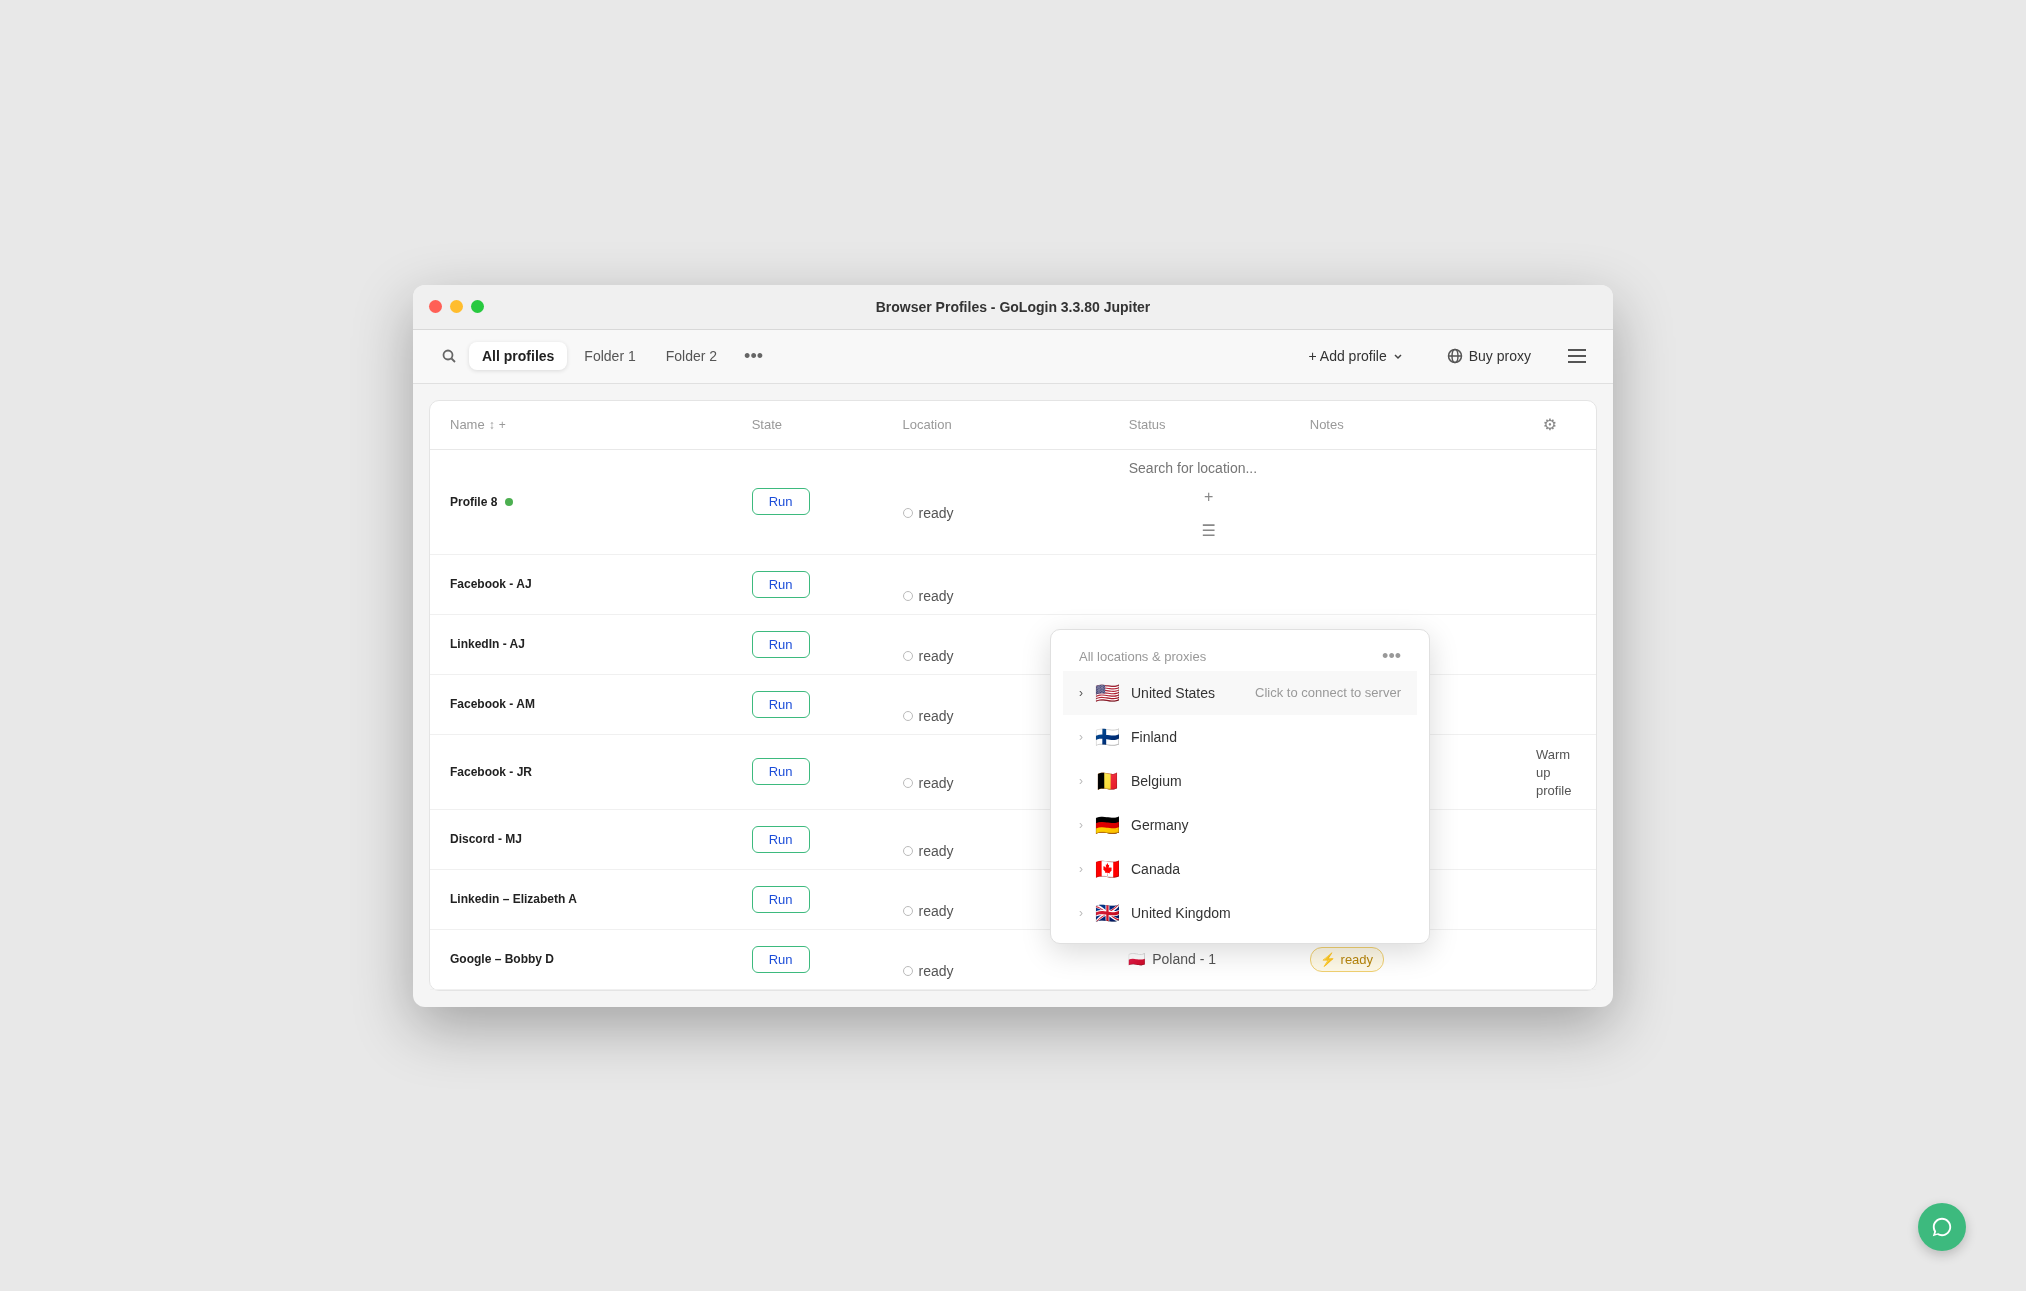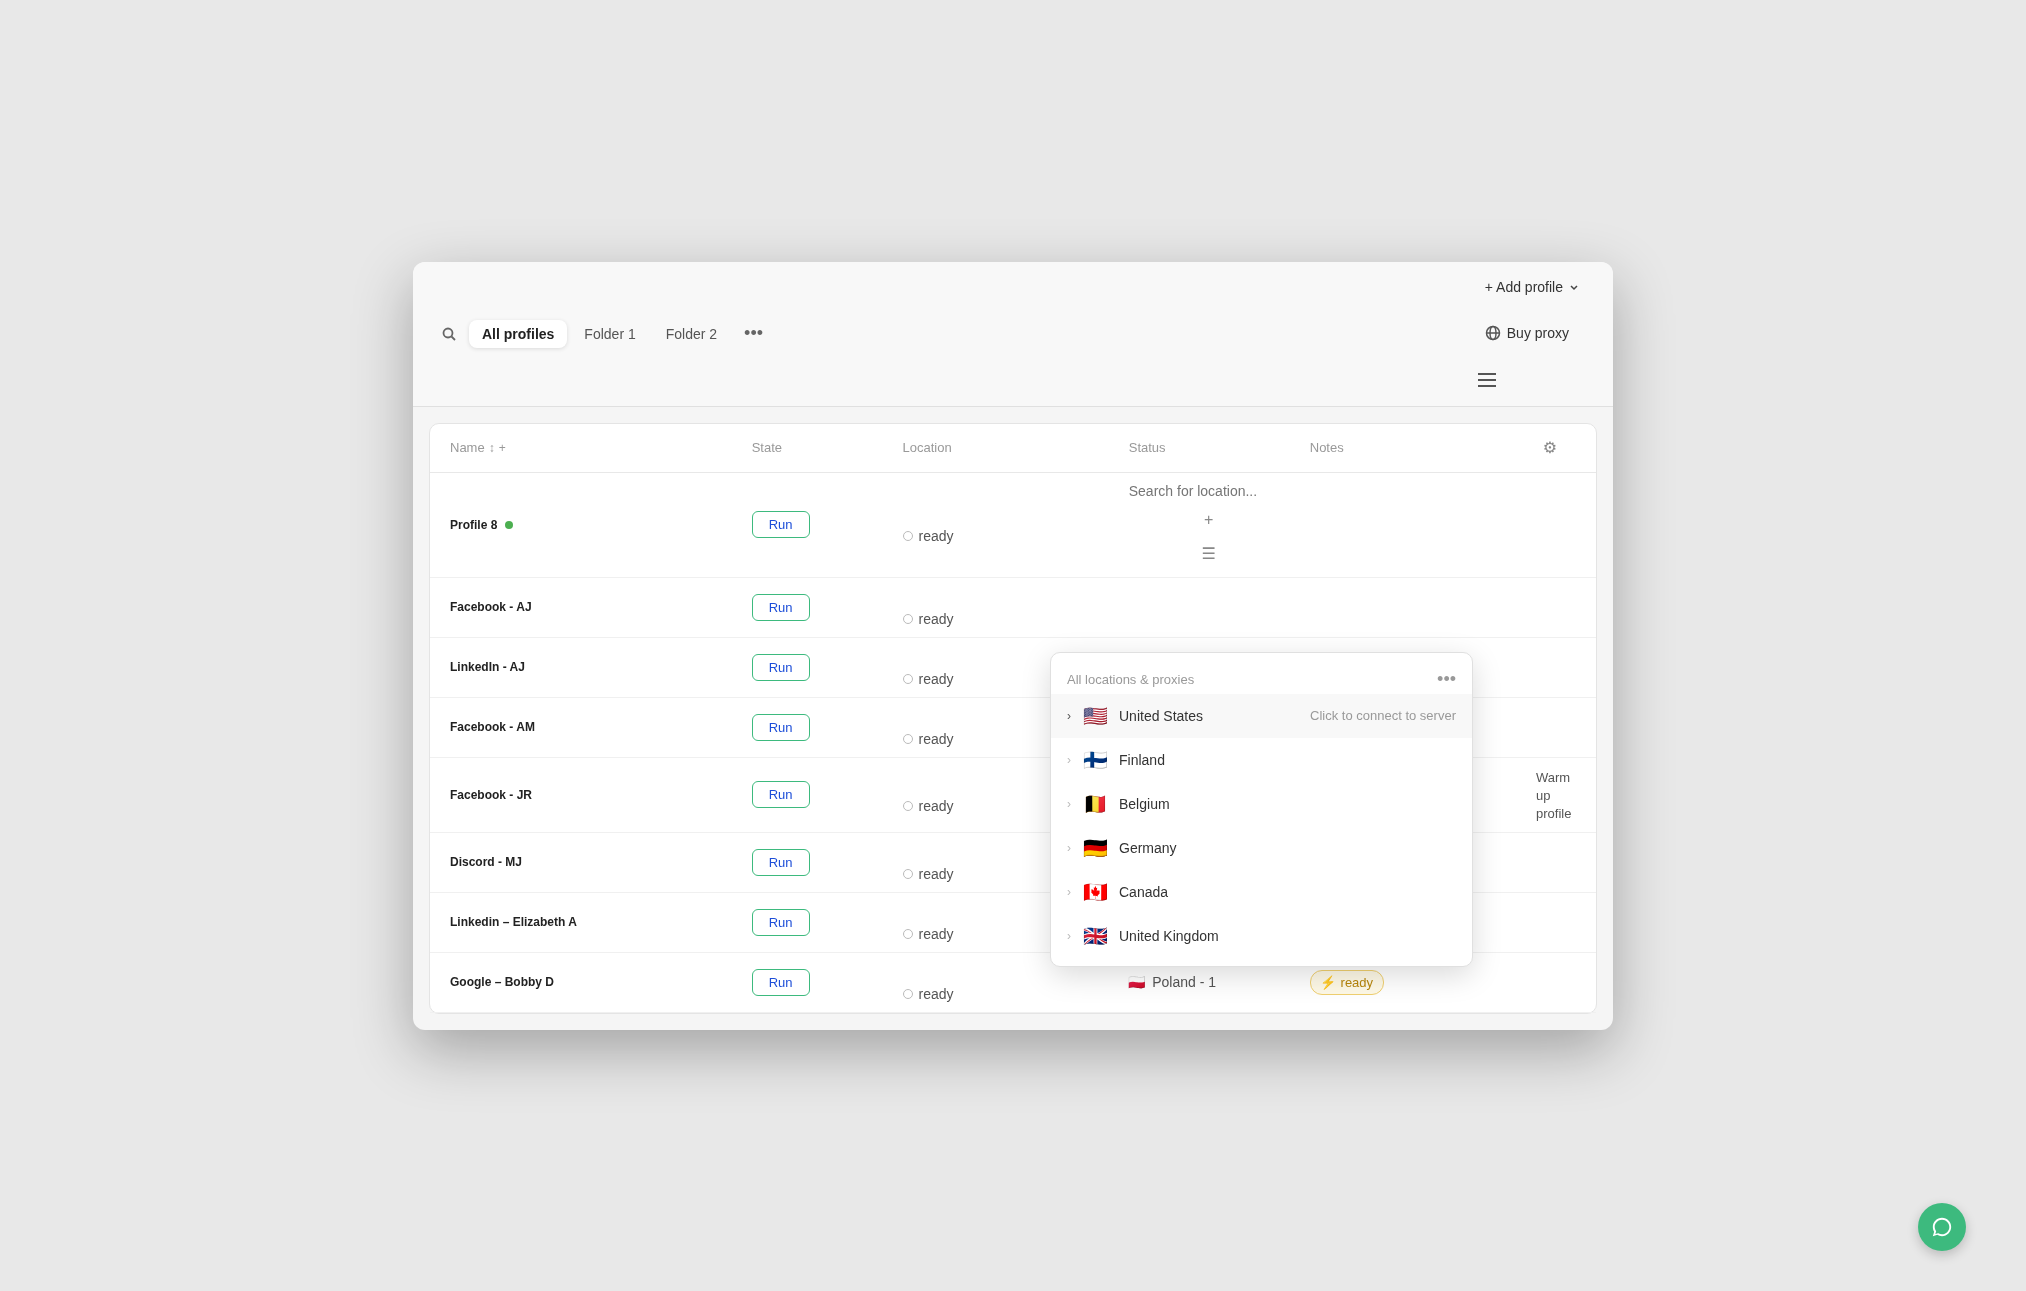--- a/index.html
+++ b/index.html
@@ -88,22 +88,22 @@
       border: none;
       background: transparent;
       cursor: pointer;
       font-size: 18px;
       color: #666;
       border-radius: 6px;
     }
     .toolbar-right {
       margin-left: auto;
       display: flex;
+      align-items: center;
       gap: 16px;
-      flex-direction: column;
     }
     .add-profile-btn {
       display: flex;
       align-items: center;
       gap: 6px;
       padding: 7px 14px;
       border: none;
       background: transparent;
       cursor: pointer;
       font-size: 14px;
@@ -278,23 +278,23 @@
     }
     
     .dropdown-overlay {
       position: absolute;
       top: 228px;
       left: 620px;
       background: #fff;
       border: 1px solid #e0e0e0;
       border-radius: 10px;
       box-shadow: 0 8px 30px rgba(0,0,0,0.15);
-      width: 423px;
+      width: 380px;
       z-index: 100;
-      padding: 8px 0;
+      padding: 8px 12px;
     }
     .dropdown-header {
       display: flex;
       align-items: center;
       justify-content: space-between;
       padding: 8px 16px 4px;
     }
     .dropdown-header-title {
       font-size: 13px;
       color: #999;
@@ -352,20 +352,28 @@
       cursor: pointer;
       box-shadow: 0 4px 12px rgba(0,0,0,0.2);
     }
     .chat-fab svg { width: 22px; height: 22px; fill: white; }
   </style>
 </head>
 <body>
 
 <div class="window">
 
+  <div class="titlebar">
+    <div class="traffic-lights">
+      <div class="traffic-light tl-red"></div>
+      <div class="traffic-light tl-yellow"></div>
+      <div class="traffic-light tl-green"></div>
+    </div>
+    <span class="titlebar-title">Browser Profiles - GoLogin 3.3.80 Jupiter</span>
+  </div>
 
   <div class="toolbar">
     <button class="search-icon-btn">
       <svg width="16" height="16" viewBox="0 0 16 16" fill="none" stroke="#666" stroke-width="1.8">
         <circle cx="7" cy="7" r="4.5"></circle>
         <line x1="10.5" y1="10.5" x2="14" y2="14"></line>
       </svg>
     </button>
     <button class="tab-btn active">All profiles</button>
     <button class="tab-btn">Folder 1</button>

